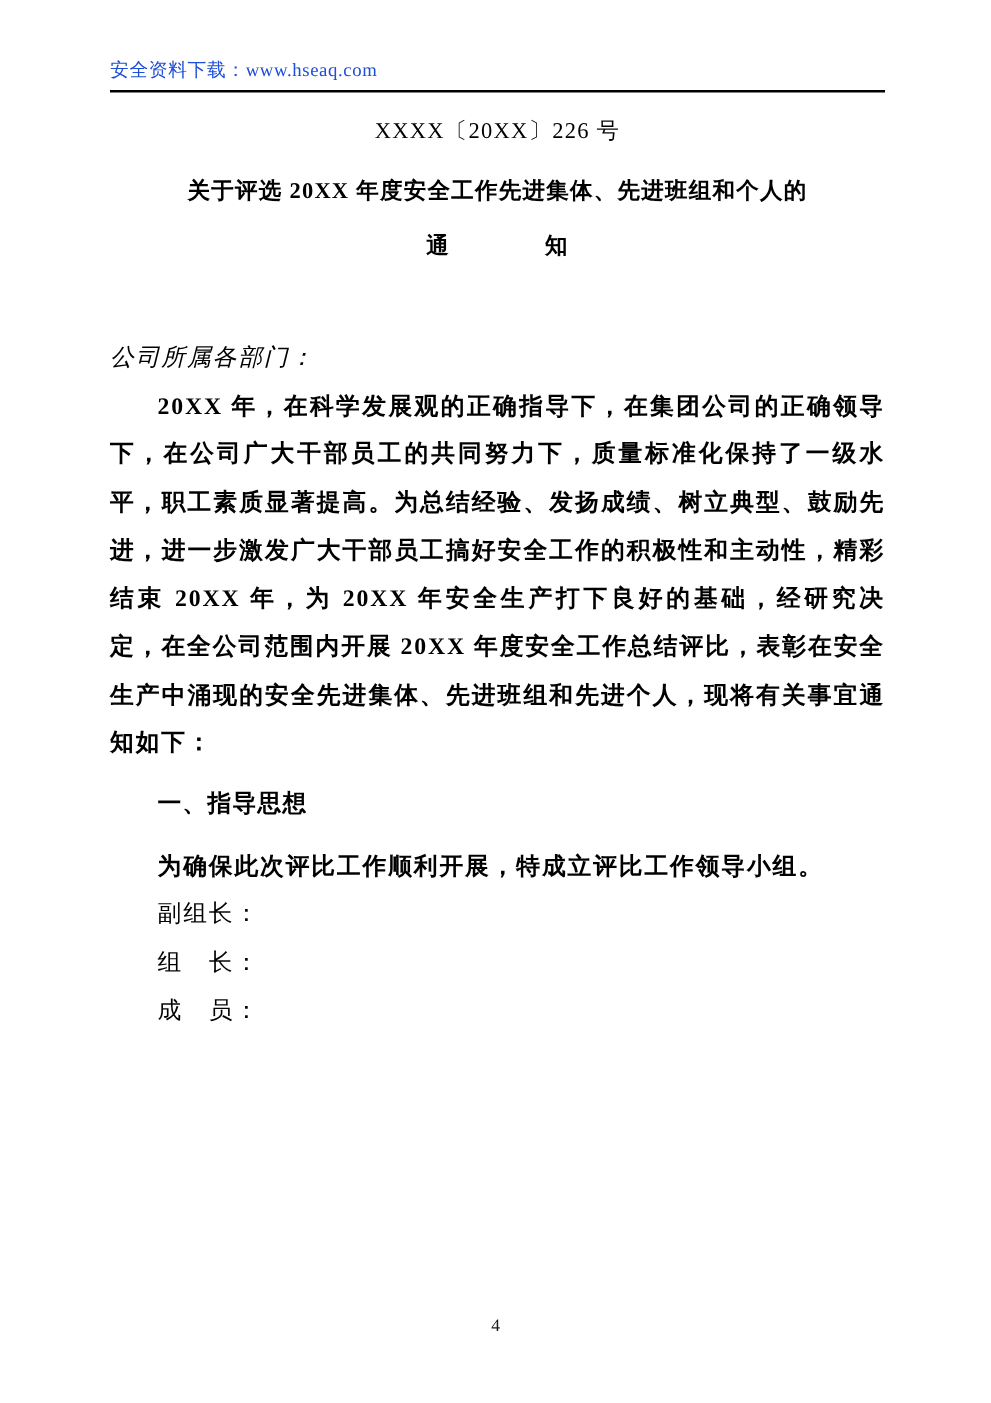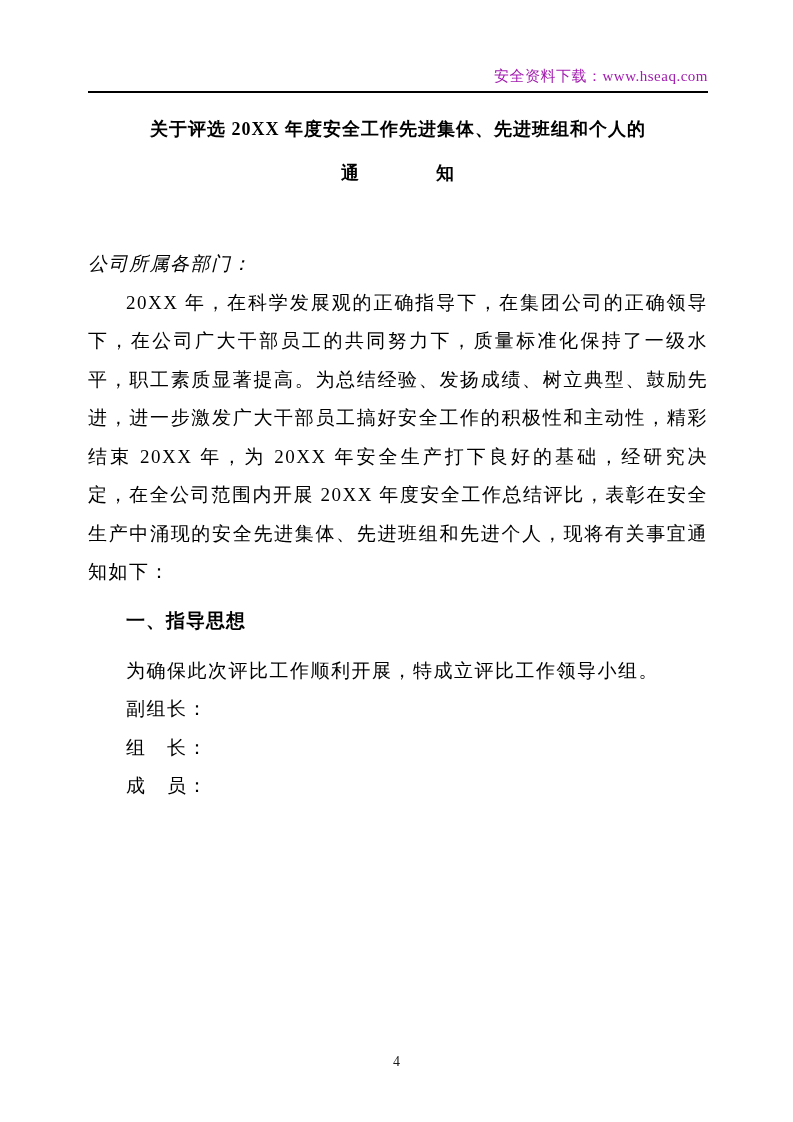--- a/index.html
+++ b/index.html
@@ -13,26 +13,25 @@
     height: 1122px;
     margin: 0 auto;
     background: #ffffff;
     font-family: "Liberation Serif", "DejaVu Serif", serif;
     color: #000000;
     overflow: hidden;
     box-sizing: border-box;
     padding: 46px 85px 0 88px;
   }
   .header-notice {
-    text-align: right;
+    text-align: left;
     font-size: 15px;
     line-height: 22px;
-    color: #a21caf;
+    color: #1d4ed8;
     letter-spacing: 0.5px;
-    margin-top: 19px;
   }
   .header-rule {
     border: none;
     border-top: 2px solid #000000;
     margin: 4px 0 0 0;
   }
   .doc-number {
     margin-top: 18px;
     text-align: center;
     font-size: 18px;
@@ -58,20 +57,21 @@
     text-align: justify;
     text-justify: inter-character;
   }
   .salutation {
     margin-top: 50px;
     font-style: italic;
   }
   .para {
     margin: 0;
     text-indent: 2em;
+    font-weight: bold;
   }
   .section-heading {
     margin: 14px 0 16px 0;
     text-indent: 2em;
     font-weight: bold;
     font-size: 19px;
     line-height: 30px;
     letter-spacing: 1px;
   }
   .role-line {
@@ -89,20 +89,21 @@
 </style>
 </head>
 <body>
 
 <div class="page">
 
   <div class="header-notice">安全资料下载：www.hseaq.com</div>
 
   <hr class="header-rule">
 
+  <div class="doc-number">XXXX〔20XX〕226 号</div>
 
   <div class="doc-title">
     <div class="title-line-1">关于评选 20XX 年度安全工作先进集体、先进班组和个人的</div>
     <div class="title-line-2">通　　　　知</div>
   </div>
 
   <div class="body-text">
 
     <div class="salutation">公司所属各部门：</div>
 

